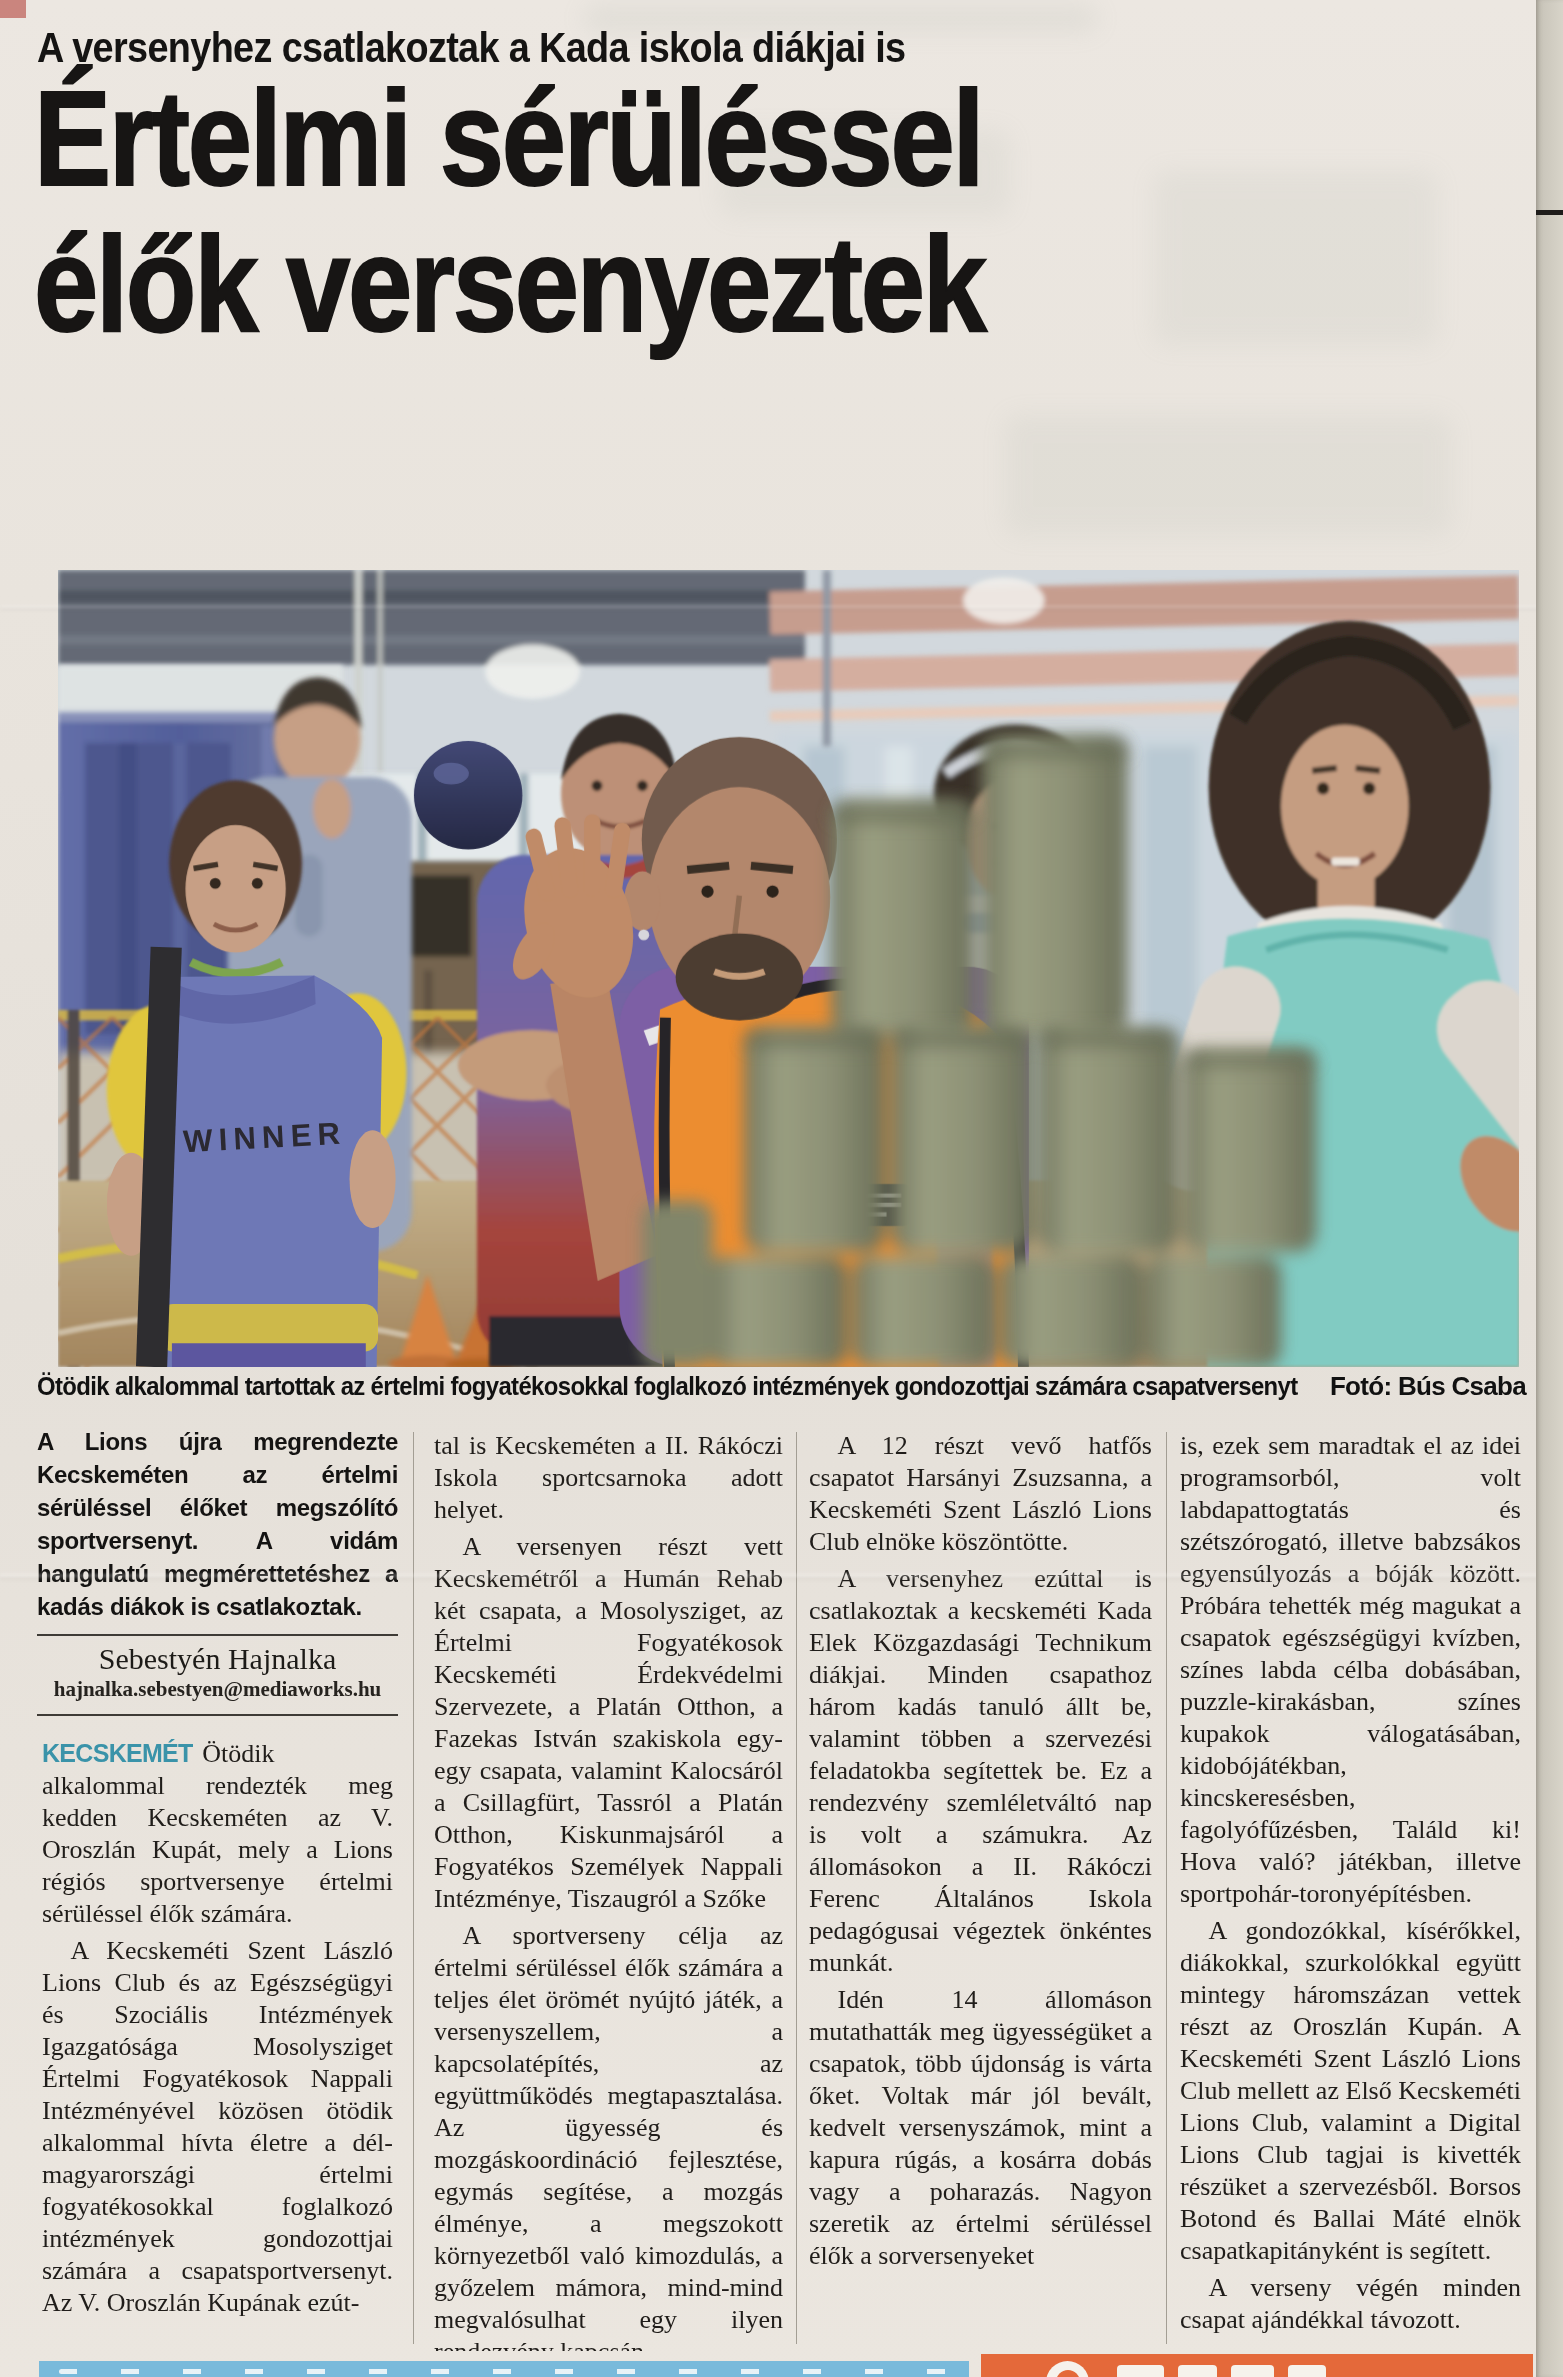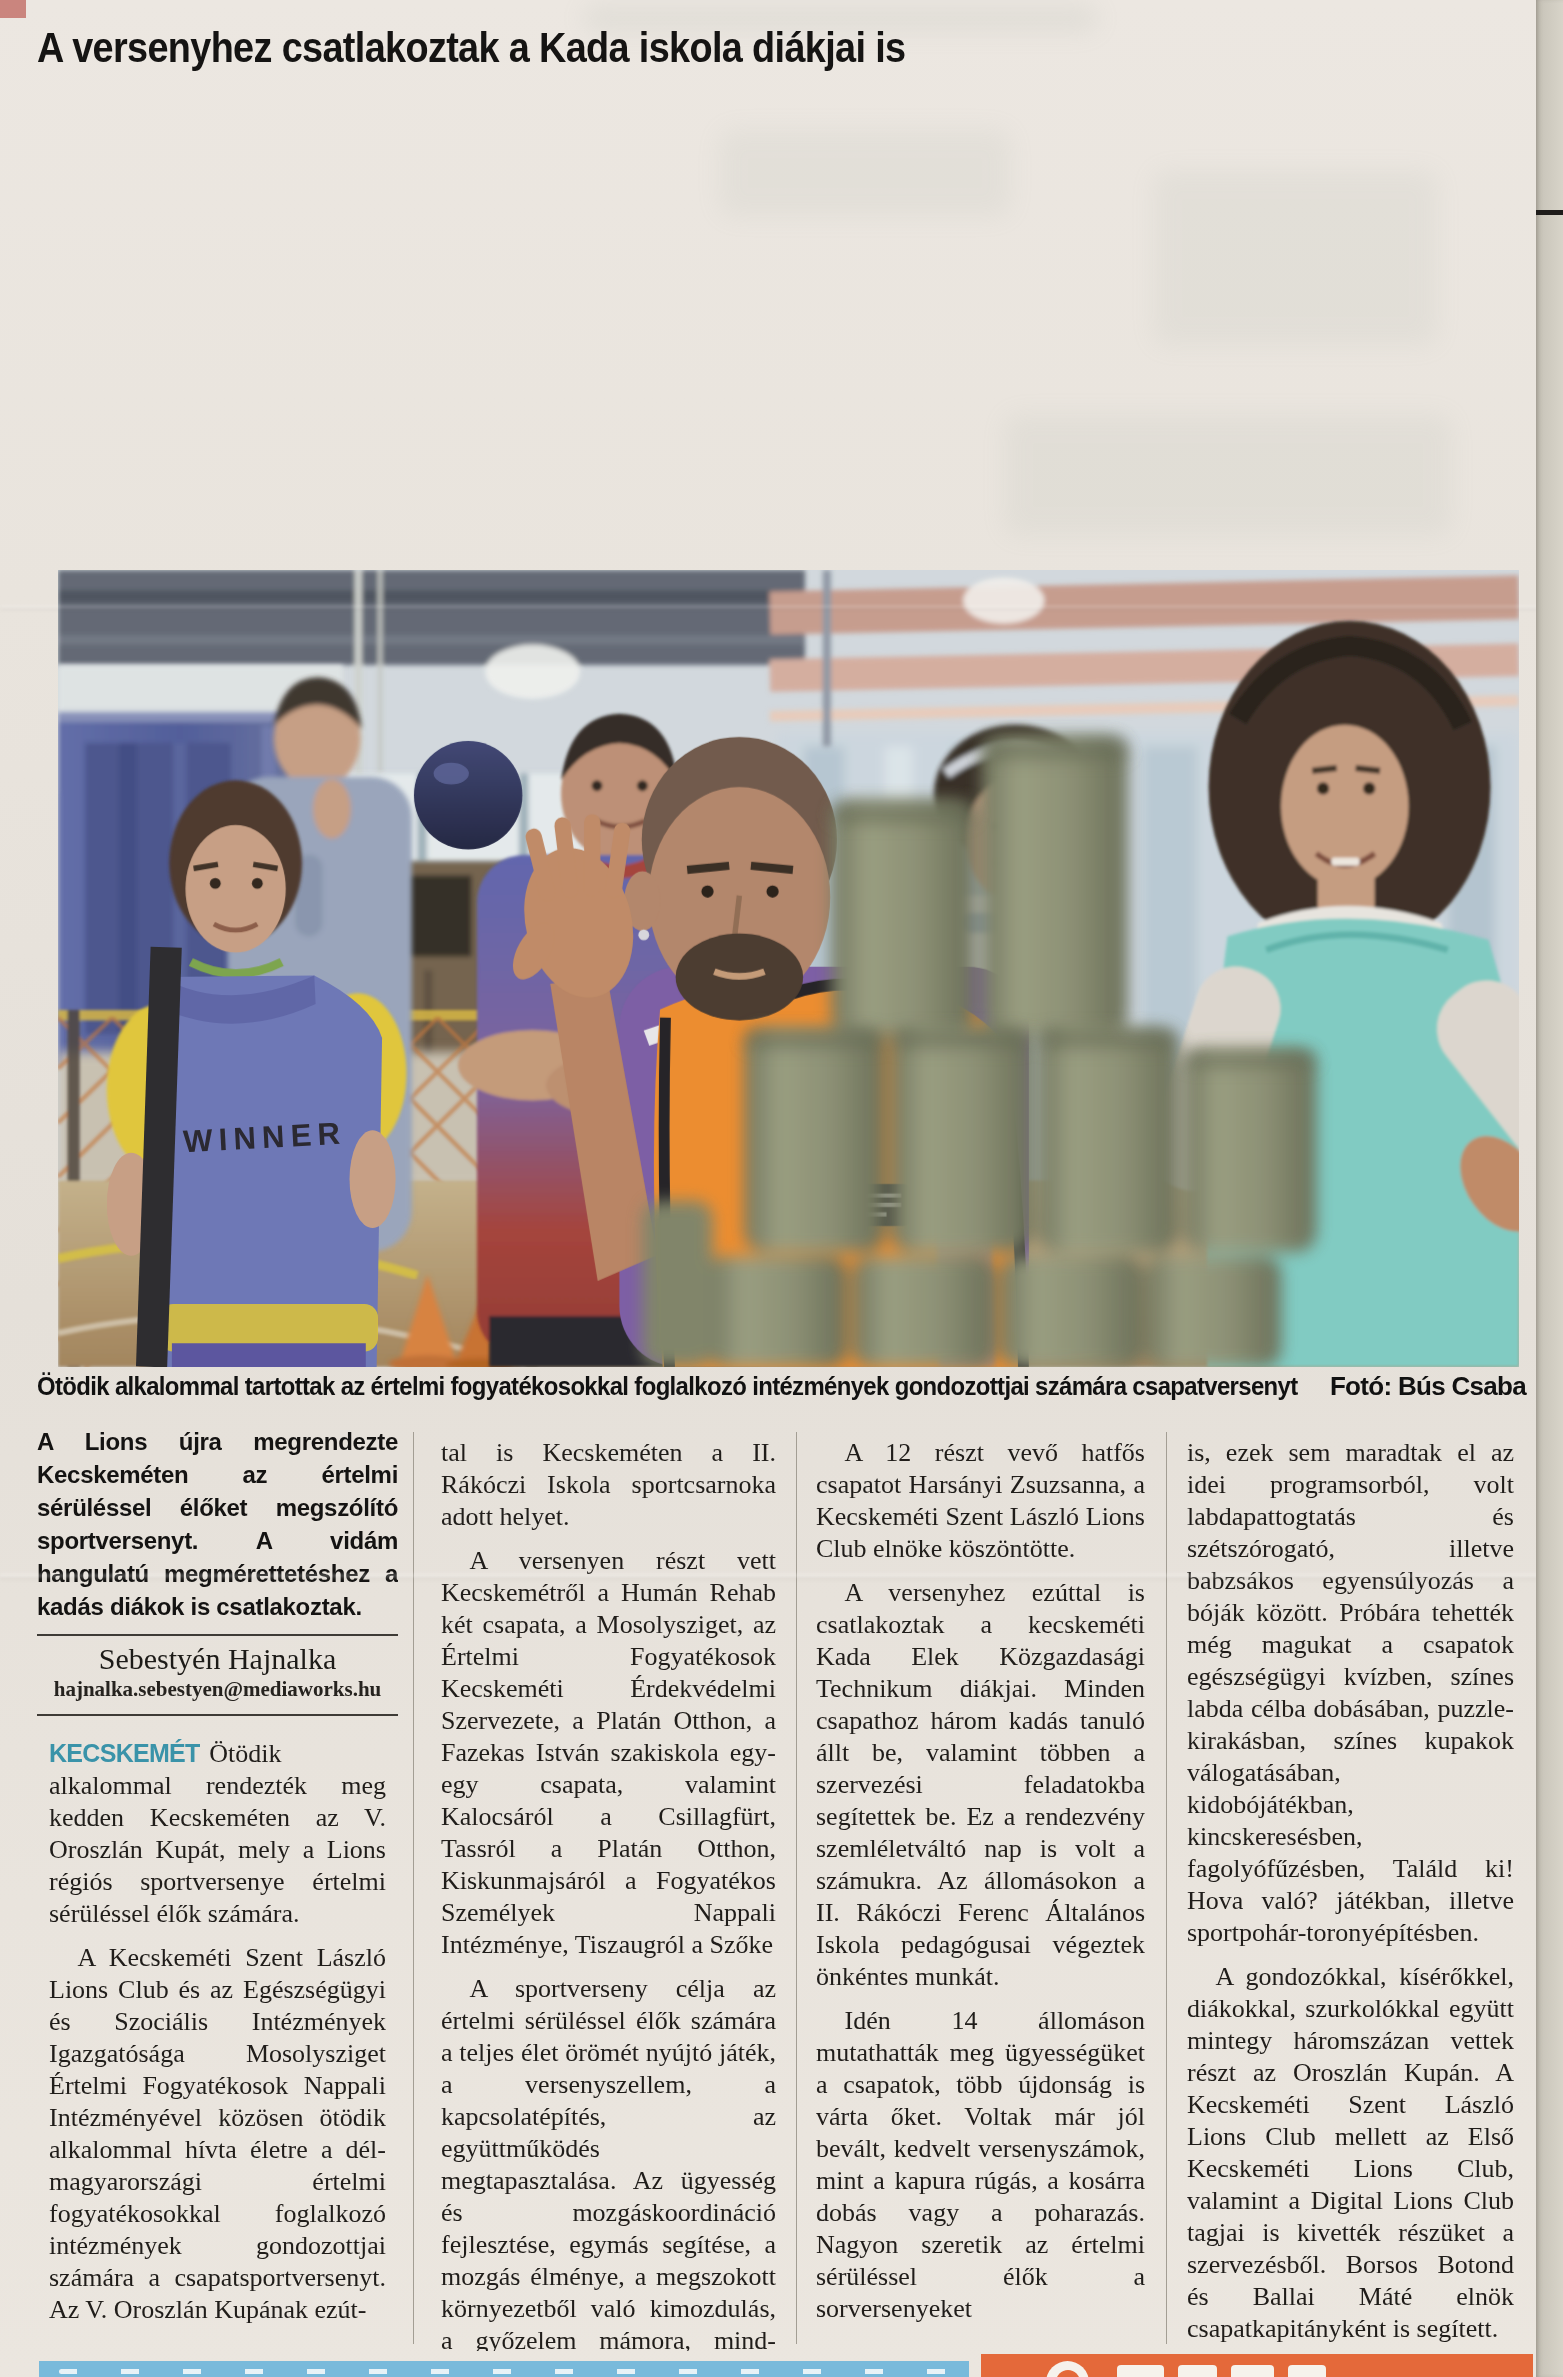--- a/index.html
+++ b/index.html
@@ -25,21 +25,21 @@
   .caption-row{position:absolute;left:37px;top:1371px;width:1489px;height:38px;
         font-family:"Liberation Sans",sans-serif;font-weight:bold;font-size:26px;color:#111;}
   .caption-row .cap{position:absolute;left:0;top:0;display:inline-block;transform:scaleX(.92);transform-origin:left center;
         letter-spacing:-0.7px;white-space:nowrap;}
   .caption-row .credit{position:absolute;right:0;top:0;white-space:nowrap;letter-spacing:-0.7px;}
   .col{position:absolute;top:1425px;height:926px;overflow:hidden;text-align:justify;}
   .col1{left:37px;width:361px;}
   .col2{left:429px;width:359px;}
   .col3{left:804px;width:353px;}
   .col4{left:1175px;width:351px;}
-  .col p{margin:12px;font-size:26px;line-height:32px;color:#201d1a;}
+  .col p{margin:5px;font-size:26px;line-height:32px;color:#201d1a;}
   .col p.indent{text-indent:28.5px;}
   .lead{font-family:"Liberation Sans",sans-serif;font-weight:bold;font-size:24px;line-height:33px;color:#141312;
         text-align:justify;letter-spacing:-0.3px;}
   .byline-block{border-top:2px solid #3e3b36;border-bottom:2px solid #3e3b36;margin:11px 0 20.3px 0;padding:5.4px 1.4px 11px 1.4px;text-align:center;}
   .byline-author{font-size:30px;line-height:35px;color:#1d1b18;}
   .byline-email{font-size:21px;line-height:27px;color:#26231f;font-weight:bold;}
   .loc-tag{font-family:"Liberation Sans",sans-serif;font-weight:bold;font-size:25px;color:#3a93a9;
         letter-spacing:-0.7px;padding-right:9.5px;}
   .colrule{position:absolute;top:1432px;height:912px;width:1.4px;background:#a39e94;}
   .ad-blue{position:absolute;left:39px;top:2361px;width:930px;height:17px;background:#79badb;overflow:hidden;}
@@ -58,20 +58,24 @@
   <div class="smudge-red"></div>
   <div class="ghost" style="left:719px;top:129px;width:292px;height:88px;"></div>
   <div class="ghost" style="left:1004px;top:414px;width:448px;height:122px;"></div>
   <div class="ghost" style="left:1153px;top:170px;width:285px;height:176px;"></div>
   <div class="ghost" style="left:583px;top:5.4px;width:515px;height:27px;opacity:.14;"></div>
 
   <div class="kicker">
     <span>A versenyhez csatlakoztak a Kada iskola diákjai is</span>
   </div>
 
+  <div class="headline">
+    <span class="hl">Értelmi sérüléssel</span>
+    <span class="hl">élők versenyeztek</span>
+  </div>
 
   <div class="photo-wrap">
   <svg width="1461" height="797" viewBox="0 0 2155 1175" preserveAspectRatio="none">
     <defs>
       <filter id="b2">
             <feGaussianBlur stdDeviation="2"></feGaussianBlur>
           </filter>
       <filter id="b4">
             <feGaussianBlur stdDeviation="4"></feGaussianBlur>
           </filter>

